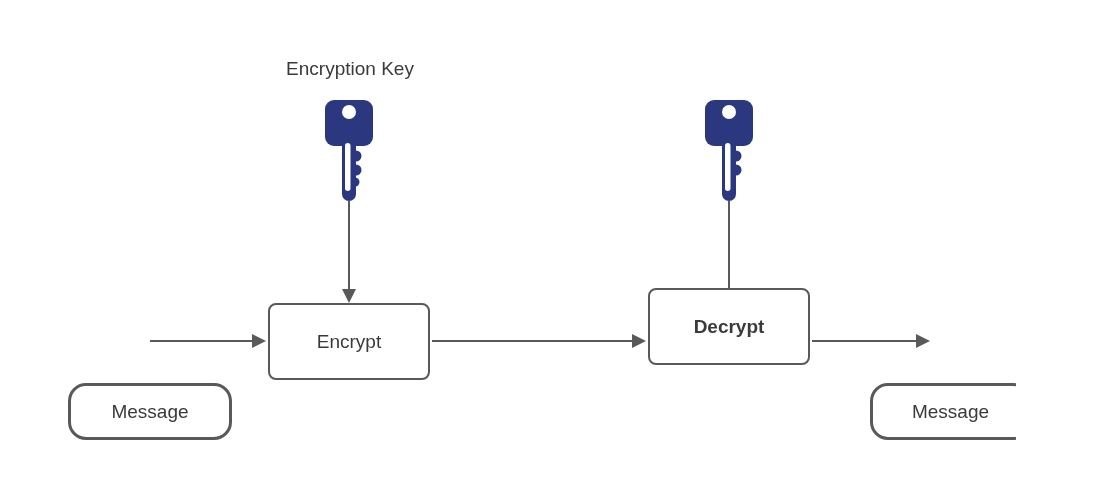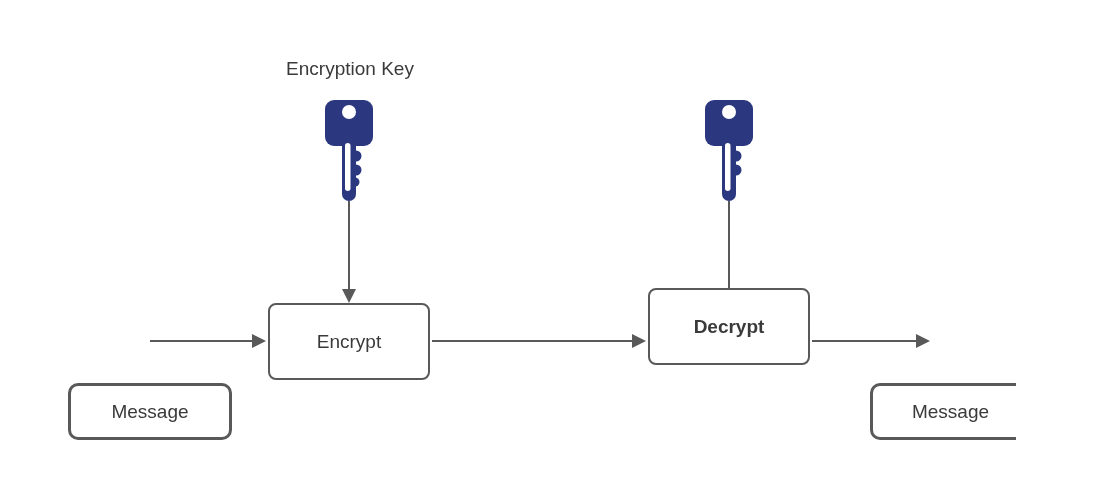--- a/index.html
+++ b/index.html
@@ -37,21 +37,21 @@
     border-radius: 8px;
     display: flex;
     align-items: center;
     justify-content: center;
     font-size: 19px;
     color: var(--text);
     white-space: nowrap;
   }
   .node.bottom {
     border-width: 3px;
-    border-radius: 10px;
+    border-radius: 18px;
   }
   .hline { position: absolute; height: 2px; background: var(--stroke); }
   .vline { position: absolute; width: 2px; background: var(--stroke); }
   .ah-right {
     position: absolute; width: 0; height: 0;
     border-top: 7px solid transparent;
     border-bottom: 7px solid transparent;
     border-left: 14px solid var(--stroke);
   }
   .ah-down {

